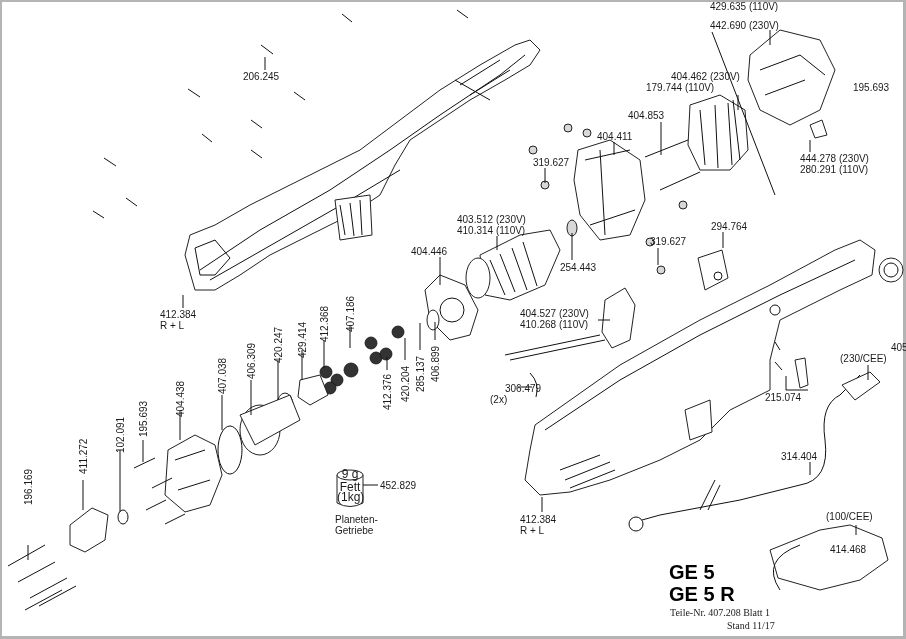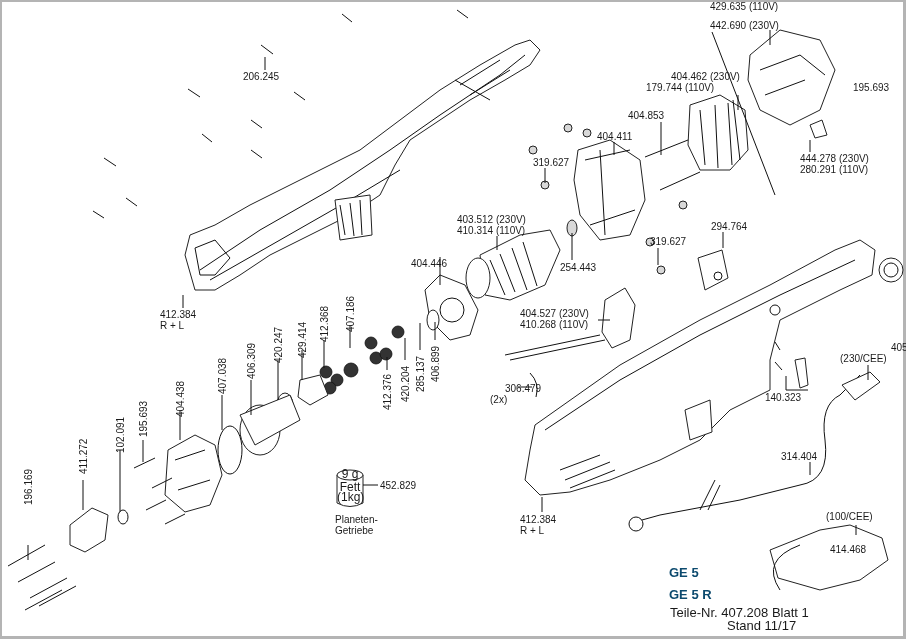--- a/index.html
+++ b/index.html
@@ -6,22 +6,22 @@
   body { width: 906px; height: 639px; position: relative; overflow: hidden;
          font-family: "Liberation Sans", sans-serif; color: #1a1a1a; }
   .frame { position: absolute; left: 0; top: 0; width: 906px; height: 639px; box-sizing: border-box;
            border-top: 2px solid #b4b4b4; border-left: 2px solid #b4b4b4;
            border-right: 3px solid #b4b4b4; border-bottom: 3px solid #b4b4b4; }
   svg.drawing { position: absolute; left: 0; top: 0; width: 906px; height: 639px; }
   .lbl { position: absolute; font-size: 10px; line-height: 11px; white-space: nowrap; color: #1a1a1a; }
   .lbl.left { text-align: left; }
   .vlbl { position: absolute; font-size: 10px; line-height: 11px; white-space: nowrap;
           transform-origin: 0 0; transform: rotate(-90deg); }
-  .title { position: absolute; font-weight: bold; font-size: 13px; line-height: 21px; color: #0c4a6e; }
-  .foot { position: absolute; font-size: 13px; line-height: 11px; white-space: nowrap; color: #1a1a1a; }
+  .title { position: absolute; font-weight: bold; font-size: 20px; line-height: 21px; color: #000000; }
+  .foot { position: absolute; font-size: 10px; line-height: 11px; white-space: nowrap; color: #1a1a1a; font-family: Liberation Serif, serif; }
   .tin { position: absolute; font-size: 12px; line-height: 9px; text-align: center; }
   .ln { stroke: #111; stroke-width: 1; fill: none; }
   .part { stroke: #222; stroke-width: 1; fill: #fff; }
   .partd { stroke: #222; stroke-width: 1; fill: #d8d8d8; }
   .dark { fill: #333; stroke: #111; stroke-width: 0.8; }
 </style>
 </head>
 <body>
 
 <div class="frame"></div>
@@ -195,26 +195,26 @@
 <div class="lbl left" style="left:628px;top:110px;">404.853</div>
 <div class="lbl left" style="left:597px;top:131px;">404.411</div>
 <div class="lbl left" style="left:533px;top:157px;">319.627</div>
 <div class="lbl left" style="left:650px;top:236px;">319.627</div>
 <div class="lbl left" style="left:800px;top:153px;">444.278 (230V)</div>
 <div class="lbl left" style="left:800px;top:164px;">280.291 (110V)</div>
 <div class="lbl left" style="left:457px;top:214px;">403.512 (230V)</div>
 <div class="lbl left" style="left:457px;top:225px;">410.314 (110V)</div>
 <div class="lbl left" style="left:560px;top:262px;">254.443</div>
 <div class="lbl left" style="left:711px;top:221px;">294.764</div>
-<div class="lbl left" style="left:411px;top:246px;margin-top:12px;">404.446</div>
+<div class="lbl left" style="left:411px;top:246px;">404.446</div>
 <div class="lbl left" style="left:520px;top:308px;">404.527 (230V)</div>
 <div class="lbl left" style="left:520px;top:319px;">410.268 (110V)</div>
 <div class="lbl" style="left:843px;top:342px;width:50px;margin-left:48px;">405.647</div>
 <div class="lbl" style="left:840px;top:353px;width:56px;">(230/CEE)</div>
-<div class="lbl left" style="left:765px;top:392px;">140.323</div>
+<div class="lbl left" style="left:765px;top:392px;">215.074</div>
 <div class="lbl left" style="left:505px;top:383px;">306.479</div>
 <div class="lbl left" style="left:490px;top:394px;">(2x)</div>
 <div class="lbl" style="left:520px;top:514px;width:46px;">412.384</div>
 <div class="lbl" style="left:520px;top:525px;width:46px;">R + L</div>
 <div class="lbl left" style="left:781px;top:451px;">314.404</div>
 <div class="lbl" style="left:830px;top:500px;width:54px;margin-top:44px;">414.468</div>
 <div class="lbl" style="left:826px;top:511px;width:60px;">(100/CEE)</div>
 
 <div class="vlbl" style="left:23px;top:505px;">196.169</div>
 <div class="vlbl" style="left:78px;top:474px;">411.272</div>

